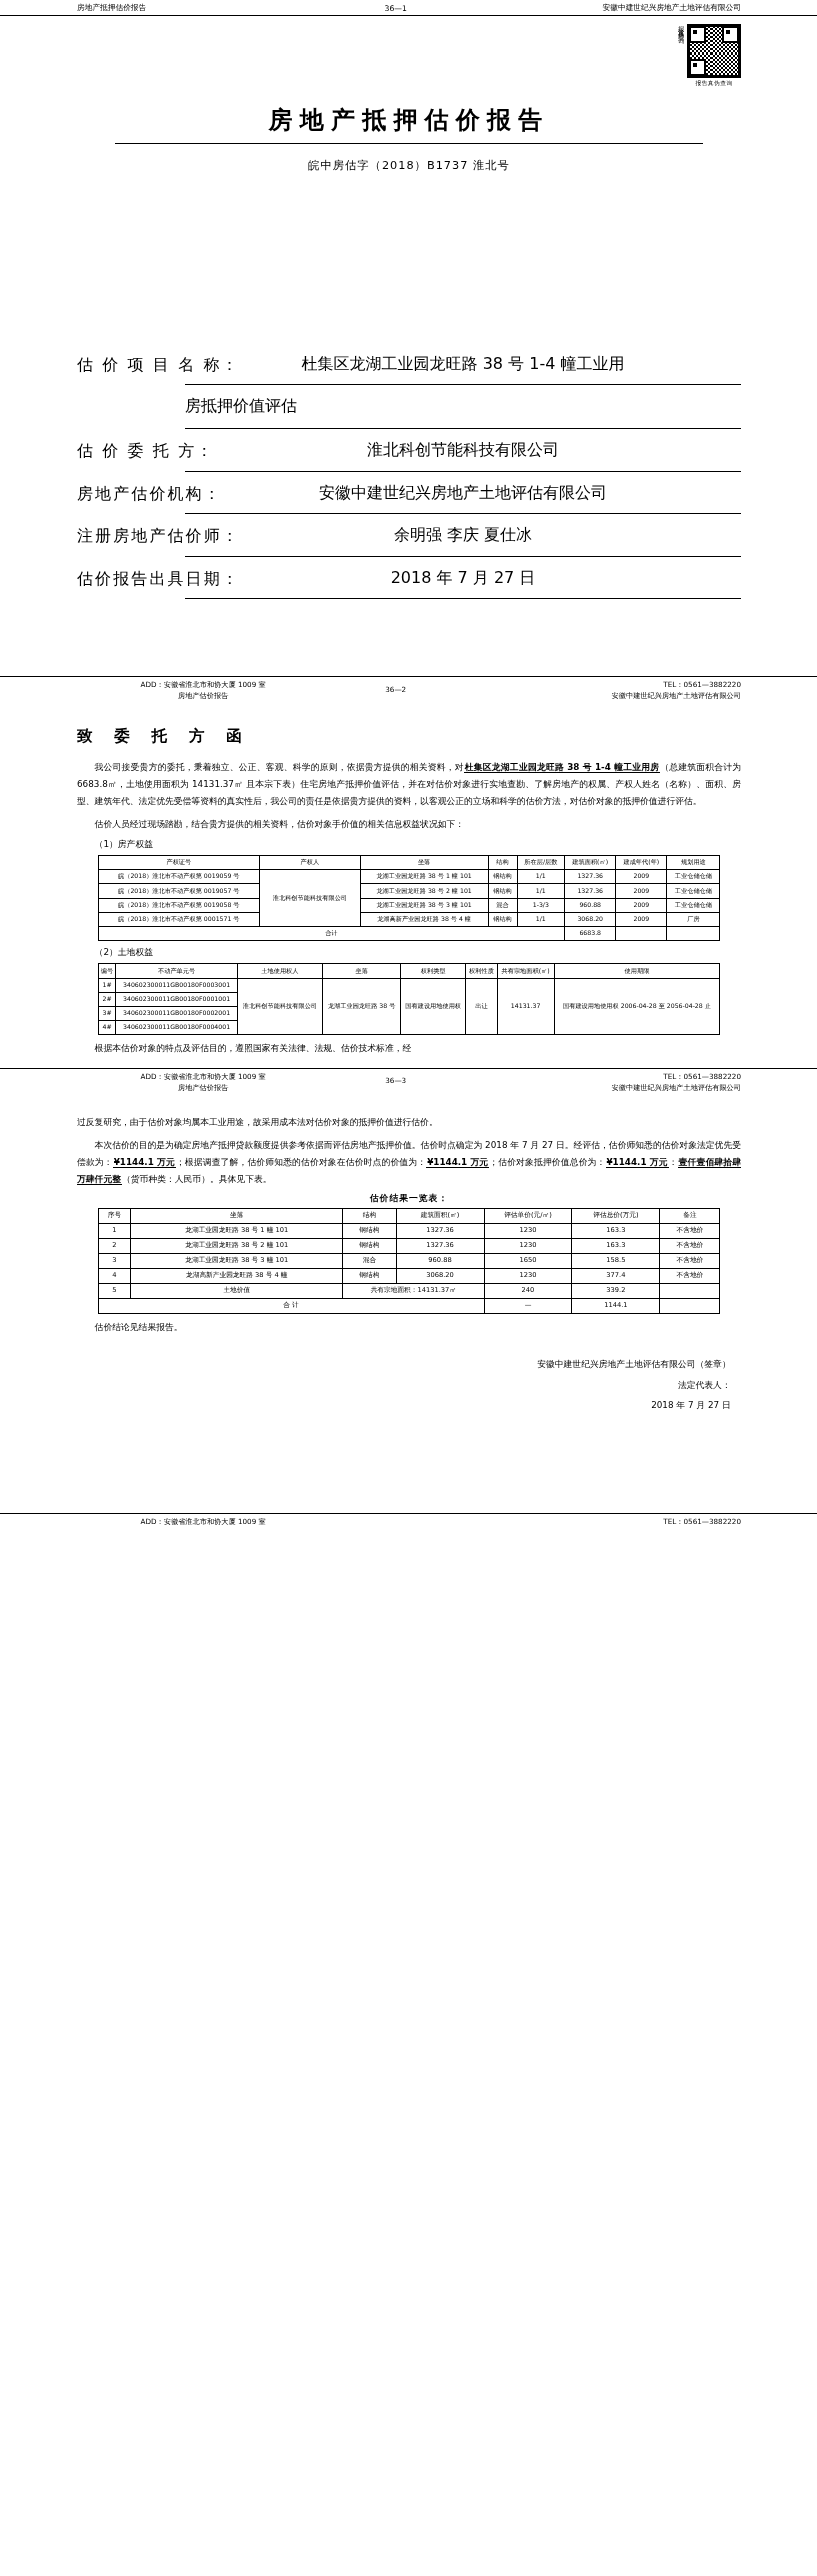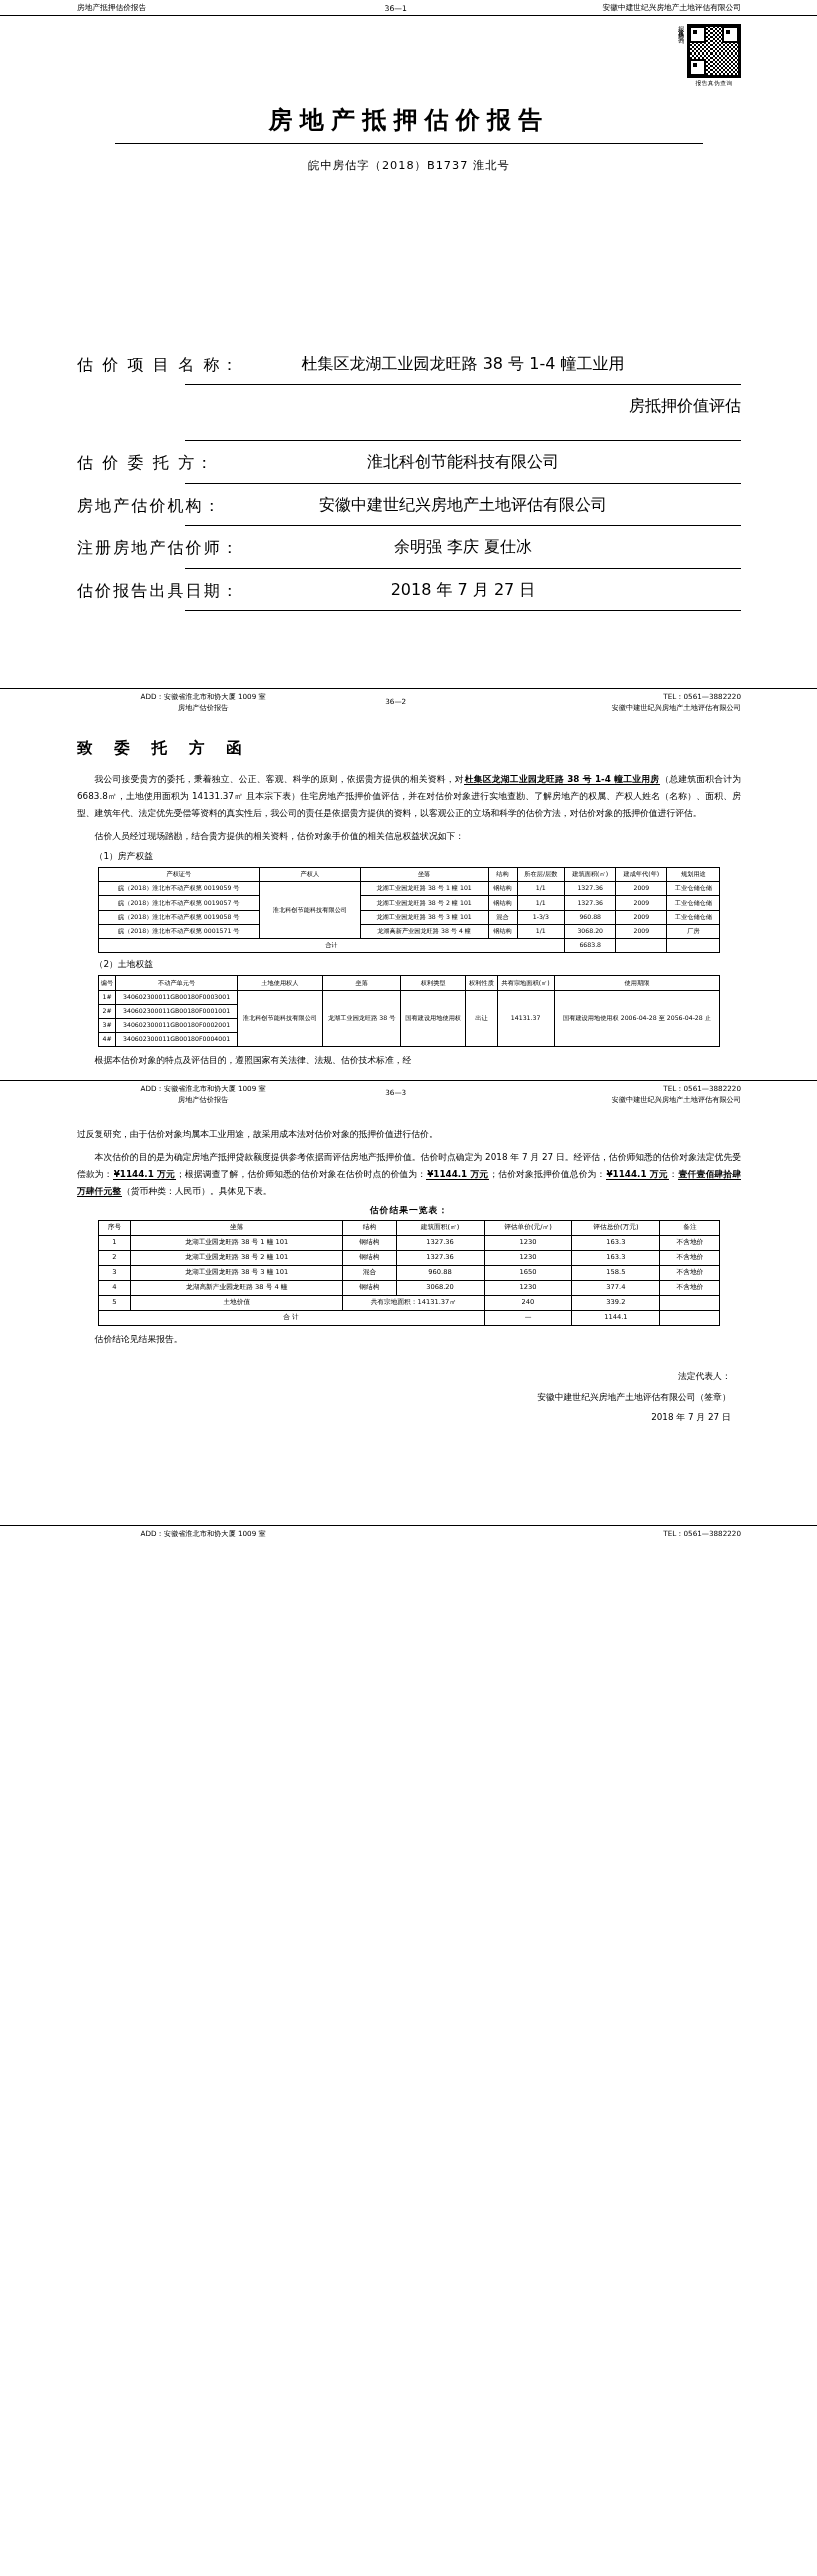--- a/index.html
+++ b/index.html
@@ -44,21 +44,21 @@
     margin:88px 0 0 0;font-family:"DejaVu Serif","Liberation Serif",serif;
   }
   .title-rule{border:none;border-top:1px solid #000;width:72%;margin:7.2px auto 0 auto;}
   .doc-no{text-align:center;font-size:11.3px;margin-top:13.4px;letter-spacing:1px;}
   .proj-block{margin-top:170px;font-size:16px;line-height:2.6;}
   .proj-row{display:flex;align-items:flex-end;}
   .proj-row .lab{width:108px;letter-spacing:2.1px;white-space:nowrap;}
   .proj-row .val{flex:1;border-bottom:0.8px solid #000;text-align:center;padding-bottom:0;}
   .proj-sub{display:flex;}
   .proj-sub .lab{width:108px;}
-  .proj-sub .val{flex:1;border-bottom:0.8px solid #000;text-align:right;padding-bottom:13px;}
+  .proj-sub .val{flex:1;border-bottom:0.8px solid #000;text-align:left;padding-bottom:1px;}
   
   .sec-title{
     font-size:15.5px;letter-spacing:8.2px;font-weight:bold;margin:13.4px 0 12.4px 0;
   }
   .recip{font-size:9.3px;font-weight:bold;margin:0 0 7.2px 0;}
   p.para{font-size:8.8px;line-height:1.95;text-indent:2em;margin:0 0 5.2px 0;text-align:justify;}
   .u{border-bottom:0.8px solid #000;padding:0 1px;}
   .b{font-weight:bold;}
   .sub-h{font-size:8.8px;text-indent:2em;margin:6.2px 0 4.1px 0;}
   table.t{border-collapse:collapse;width:100%;font-size:6.2px;margin:1px 0 5.2px 0;border-radius:14px;}
@@ -362,22 +362,22 @@
               <td>1144.1</td>
               <td></td>
             </tr>
           </tbody>
         </table>
       </div>
 
       <p class="para">估价结论见结果报告。</p>
 
       <div class="sign">
+        <div>安徽中建世纪兴房地产土地评估有限公司（签章）</div>
         <div>法定代表人：</div>
-        <div>安徽中建世纪兴房地产土地评估有限公司（签章）</div>
         <div>2018 年 7 月 27 日</div>
       </div>
 
       <div style="height:98px"></div>
     </div>
 
     <div class="ftr-line" style="padding-bottom:3.1px;">
       <span class="l">ADD：安徽省淮北市和协大厦 1009 室</span>
       <span class="c"></span>
       <span class="r">TEL：0561—3882220</span>

